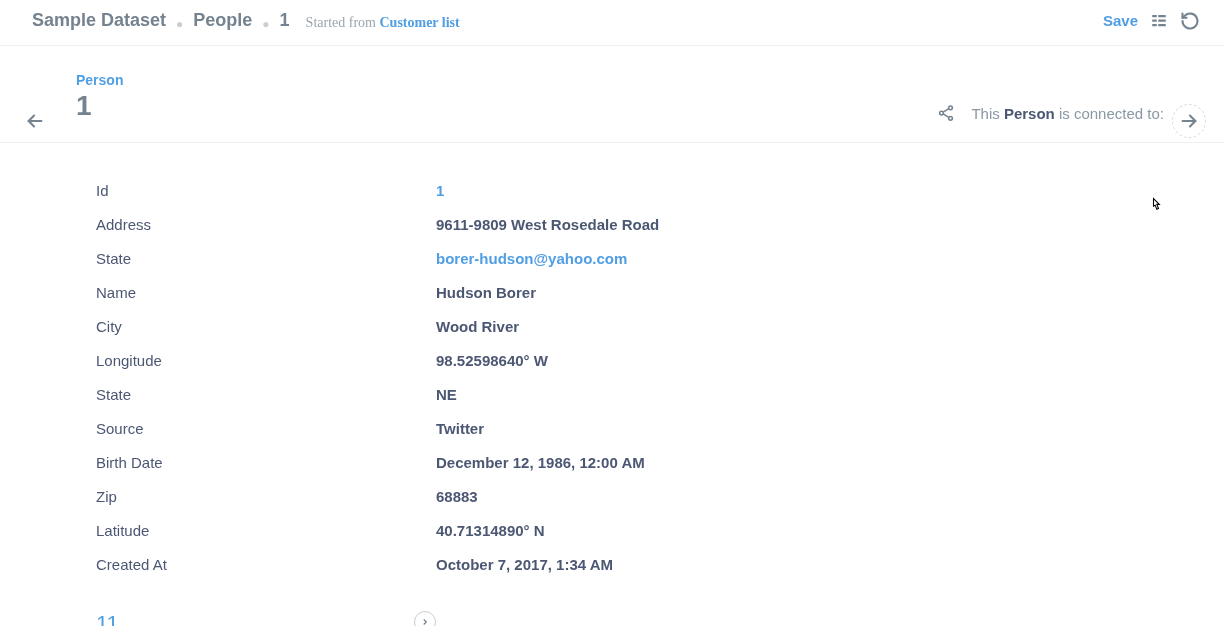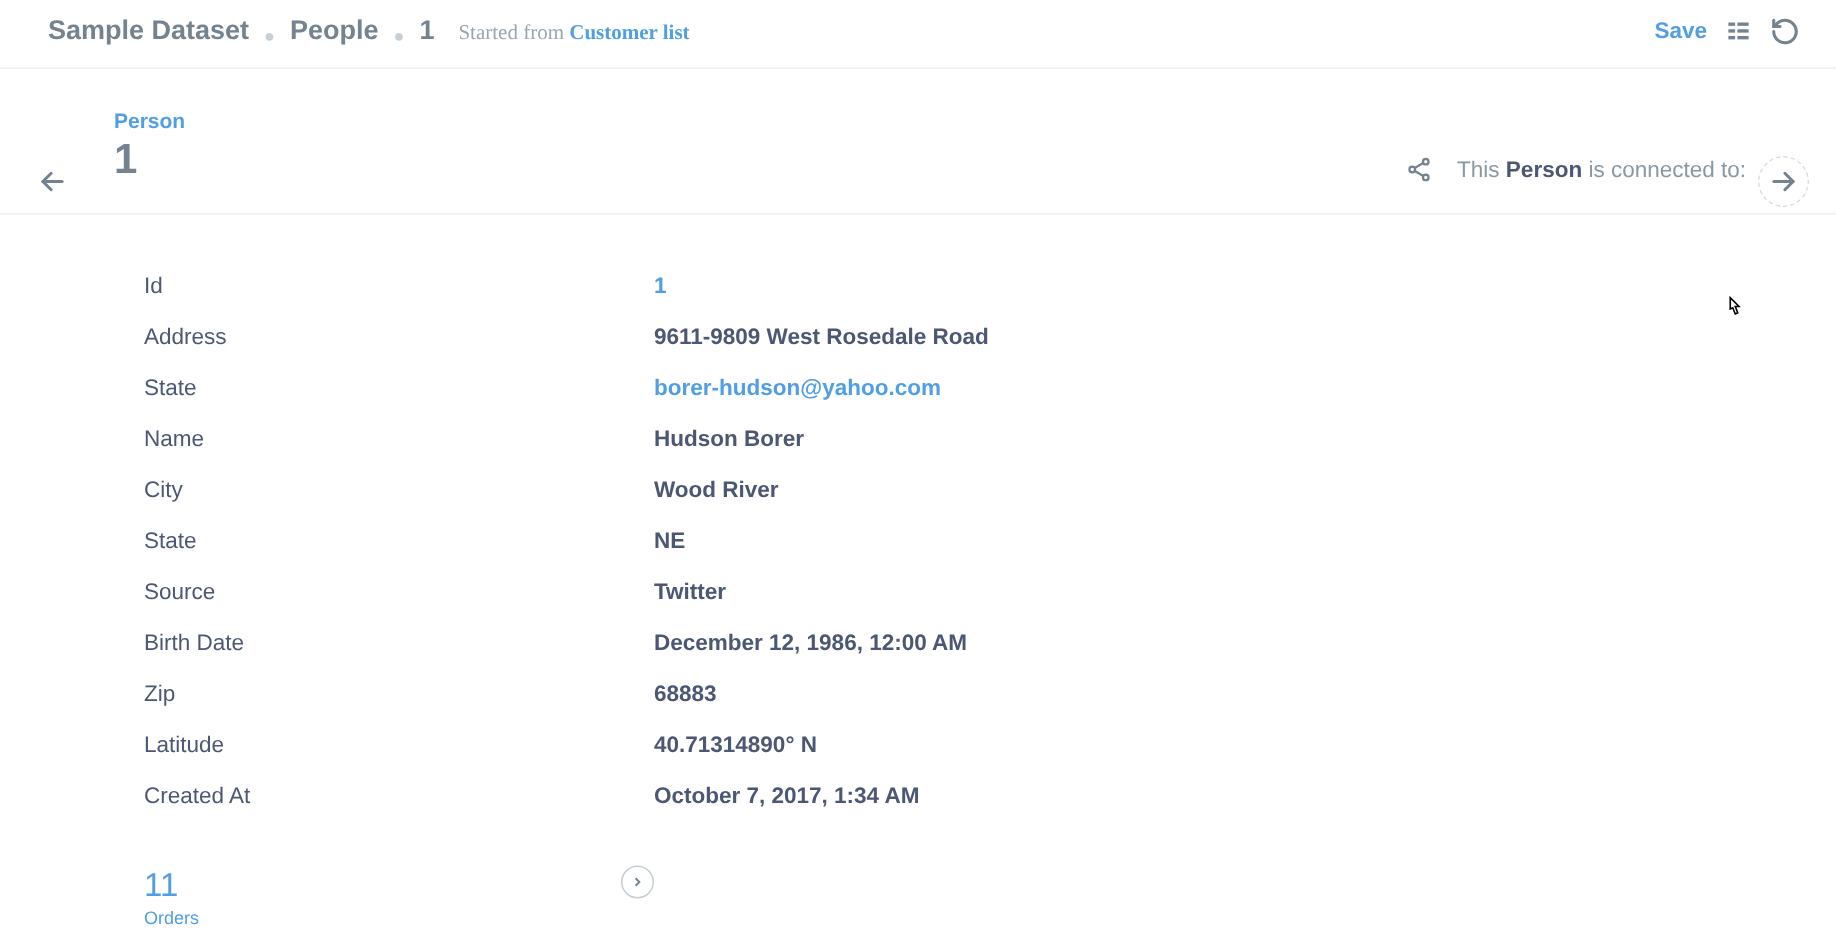--- a/index.html
+++ b/index.html
@@ -169,20 +169,24 @@
       </div>
       <div class="field-row">
         <div class="field-label">Name</div>
         <div class="field-value">Hudson Borer</div>
       </div>
       <div class="field-row">
         <div class="field-label">City</div>
         <div class="field-value">Wood River</div>
       </div>
       <div class="field-row">
+        <div class="field-label">Longitude</div>
+        <div class="field-value">98.52598640° W</div>
+      </div>
+      <div class="field-row">
         <div class="field-label">State</div>
         <div class="field-value">NE</div>
       </div>
       <div class="field-row">
         <div class="field-label">Source</div>
         <div class="field-value">Twitter</div>
       </div>
       <div class="field-row">
         <div class="field-label">Birth Date</div>
         <div class="field-value">December 12, 1986, 12:00 AM</div>

